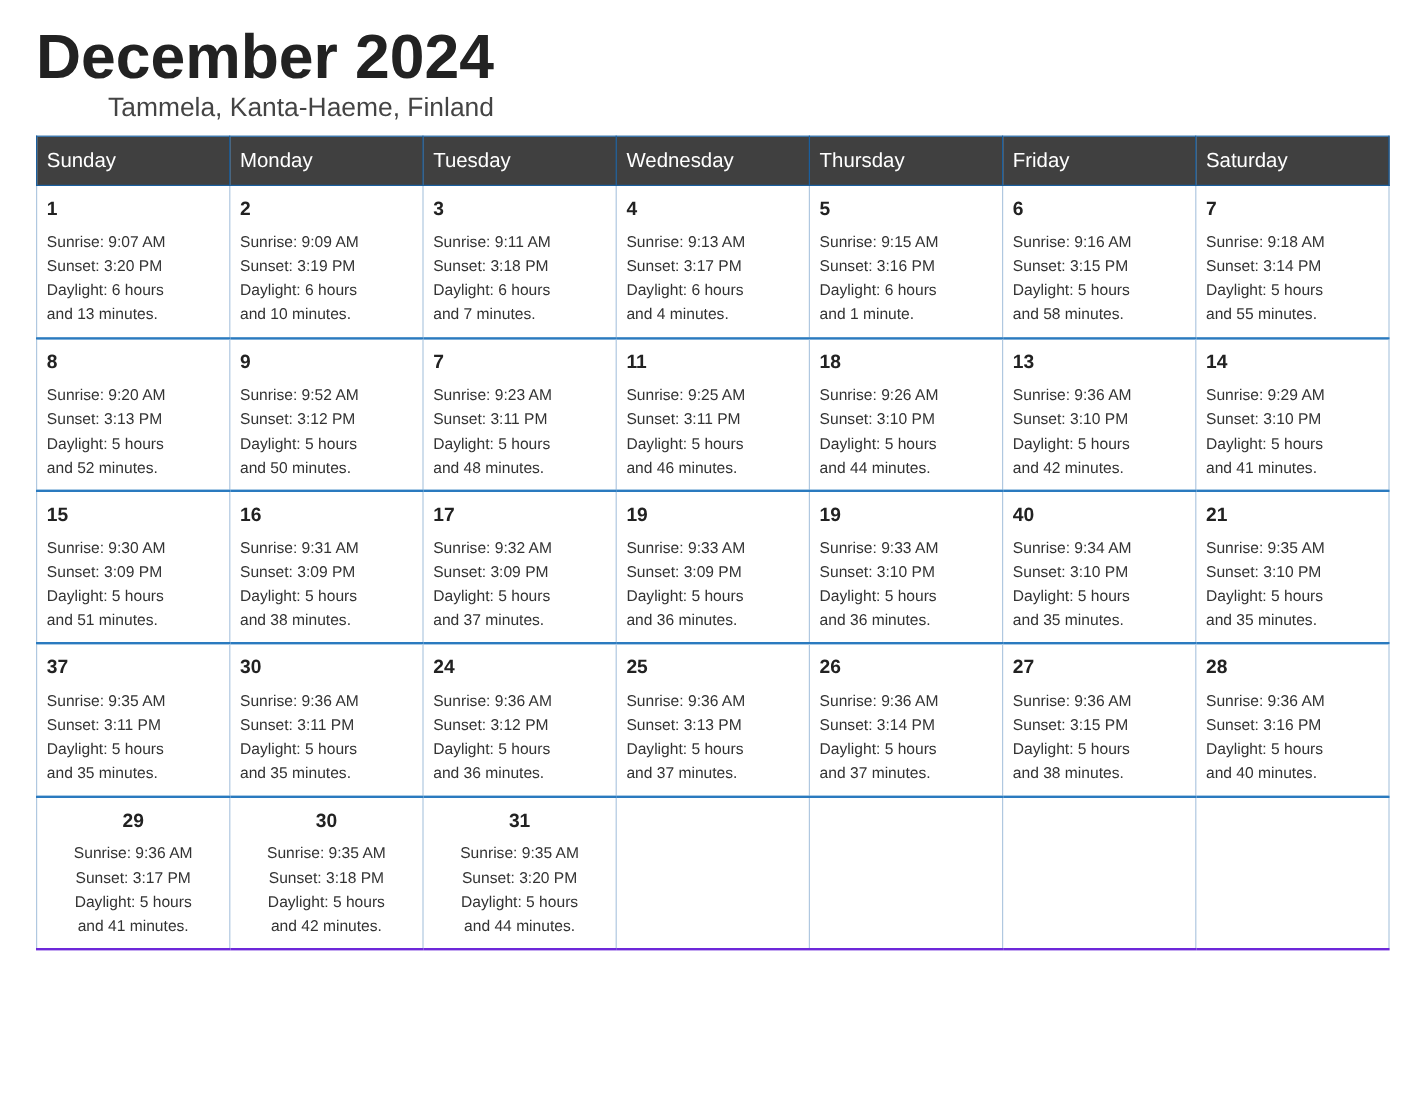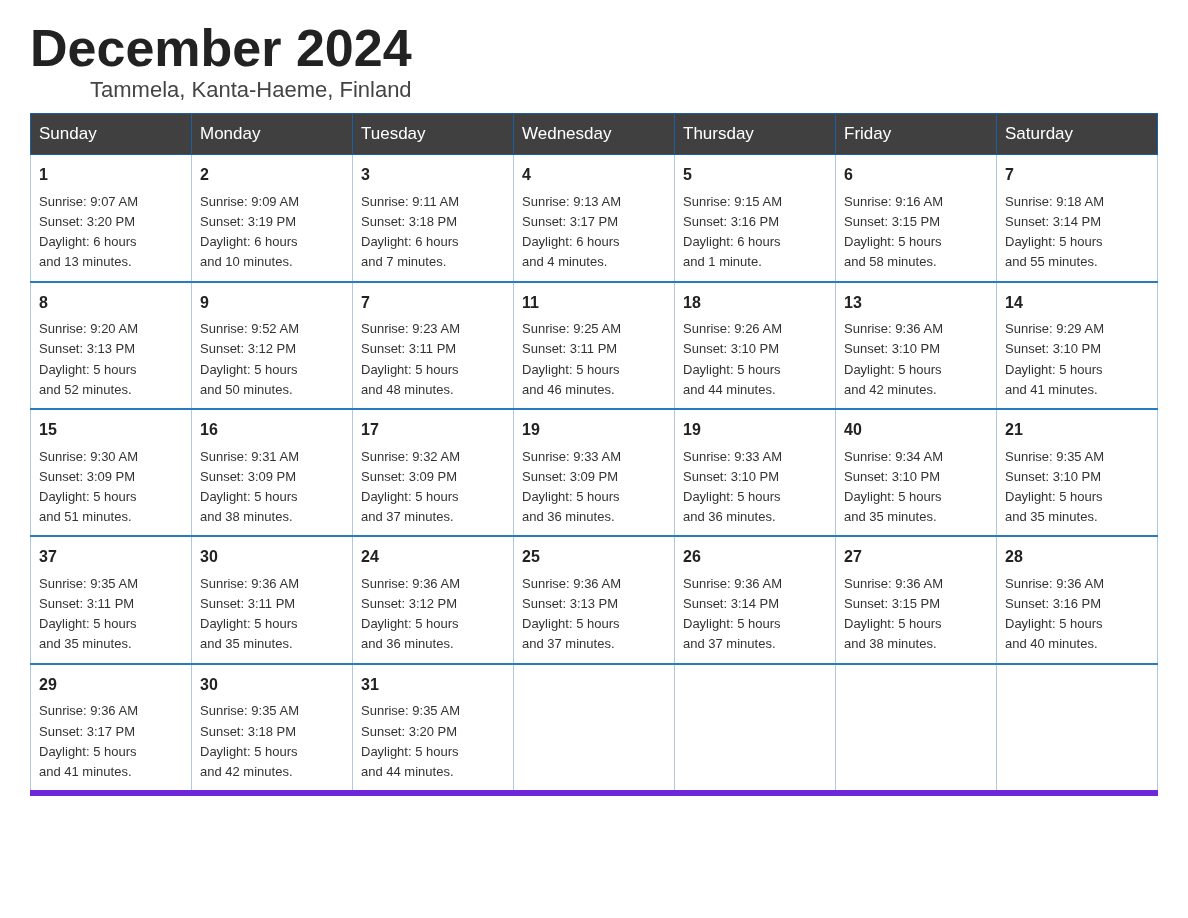--- a/index.html
+++ b/index.html
@@ -72,21 +72,22 @@
       width: calc(100% / 7);
       font-size: 13px;
       color: #333;
       min-height: 110px;
       line-height: 1.55;
     }
     .calendar tr td {
       border-bottom: 2px solid #2a7abf;
     }
     .calendar tbody tr:last-child td {
-      border-bottom: 6px solid #6d28d9;
+      border-bottom: 2px solid #6d28d9;
+      text-align: center;
     }
     .day-num {
       font-size: 16px;
       font-weight: bold;
       color: #222;
       display: block;
       margin-bottom: 4px;
     }
     .empty-cell {
       background: #fff;

